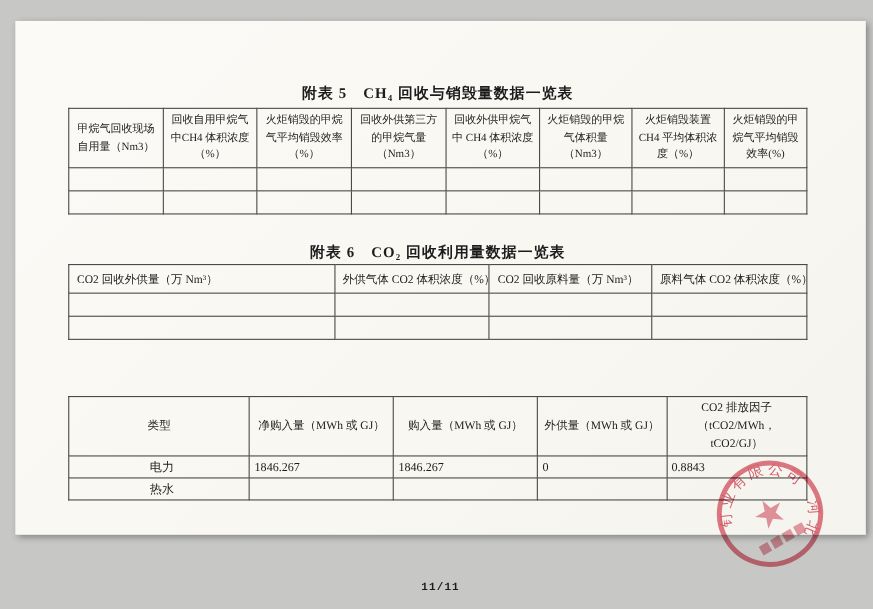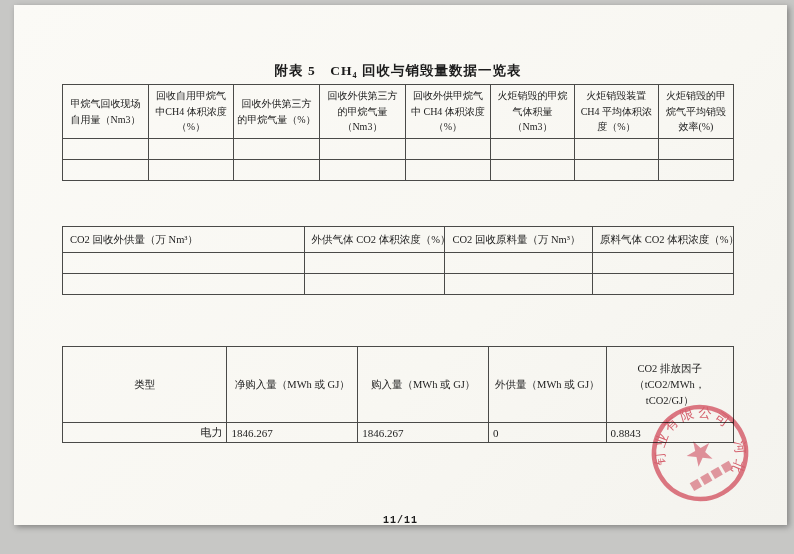--- a/index.html
+++ b/index.html
@@ -1,22 +1,22 @@
 <!DOCTYPE html>
 <html><head>
 <meta charset="utf-8">
 <style>
   * { margin: 0; padding: 0; box-sizing: border-box; }
   html, body { width: 794px; height: 554px; overflow: hidden; }
   body { background: #c7c7c5; font-family: "Liberation Serif", "DejaVu Serif", serif; }
 
   .page {
     position: absolute;
-    left: 14px; top: 5px;
-    width: 773px; height: 520px;
+    left: 14px; top: 19px;
+    width: 773px; height: 467px;
     background: linear-gradient(135deg, #fbfaf6 0%, #f8f7f2 60%, #f4f3ee 100%);
     box-shadow: 2px 2px 6px rgba(0,0,0,0.35);
     color: #1c1c1c;
   }
 
   .tbl-title {
     position: absolute;
     left: 48px; width: 672px;
     text-align: center;
     font-size: 13.5px;
@@ -72,31 +72,31 @@
     padding: 3px 7px;
     white-space: nowrap;
   }
   #table-t6 td { height: 21px; }
 
   
   #table-t7 th {
     height: 40px;
     font-size: 10.5px;
     text-align: center;
-    padding: 14px 4px;
+    padding: 3px 4px;
     line-height: 1.5;
     white-space: pre-line;
   }
   #table-t7 td {
     height: 20px;
     text-align: left;
     padding: 2px 4px;
   }
   #table-t7 td:first-child {
-    text-align: right;
+    text-align: center;
     padding-left: 9px;
   }
 
   .page-number {
     position: absolute;
     top: 473px;
     left: 0; width: 100%;
     text-align: center;
     font-size: 10px;
     font-weight: bold;
@@ -127,21 +127,21 @@
         <col style="width: 12.8%;">
         <col style="width: 12.7%;">
         <col style="width: 12.5%;">
         <col style="width: 12.5%;">
         <col style="width: 11.2%;">
       </colgroup>
       <thead>
         <tr>
           <th>甲烷气回收现场自用量（Nm3）</th>
           <th>回收自用甲烷气中CH4 体积浓度（%）</th>
-          <th>回收外供第三方的甲烷气量（%）</th>
+          <th>火炬销毁的甲烷气平均销毁效率（%）</th>
           <th>回收外供第三方的甲烷气量（Nm3）</th>
           <th>回收外供甲烷气中 CH4 体积浓度（%）</th>
           <th>火炬销毁的甲烷气体积量（Nm3）</th>
           <th>火炬销毁装置 CH4 平均体积浓度（%）</th>
           <th>火炬销毁的甲烷气平均销毁效率(%)</th>
         </tr>
       </thead>
       <tbody>
         <tr>
           <td></td>
@@ -159,20 +159,21 @@
           <td></td>
           <td></td>
           <td></td>
           <td></td>
           <td></td>
           <td></td>
         </tr>
       </tbody>
     </table>
 
+  <div class="tbl-title" id="title-t6">附表 6　CO₂ 回收利用量数据一览表</div>
   <table id="table-t6">
       <colgroup>
         <col style="width: 36%;">
         <col style="width: 21%;">
         <col style="width: 22%;">
         <col style="width: 21%;">
       </colgroup>
       <thead>
         <tr>
           <th>CO2 回收外供量（万 Nm³）</th>
@@ -215,20 +216,27 @@
 （tCO2/MWh，tCO2/GJ）</th>
         </tr>
       </thead>
       <tbody>
         <tr>
           <td>电力</td>
           <td>1846.267</td>
           <td>1846.267</td>
           <td>0</td>
           <td>0.8843</td>
+        </tr>
+        <tr>
+          <td>热水</td>
+          <td></td>
+          <td></td>
+          <td></td>
+          <td></td>
         </tr>
       </tbody>
     </table>
 
   <div class="page-number">11/11</div>
 
   <svg class="seal" viewBox="0 0 150 140">
     <g transform="rotate(-30 74 65)" fill="none">
       <circle cx="74" cy="65" r="46" stroke="#d94e60" stroke-width="4.5" opacity="0.85"></circle>
       <path id="seal-arc-top" d="M 38 65 A 36 36 0 1 1 110 65" fill="none"></path>

